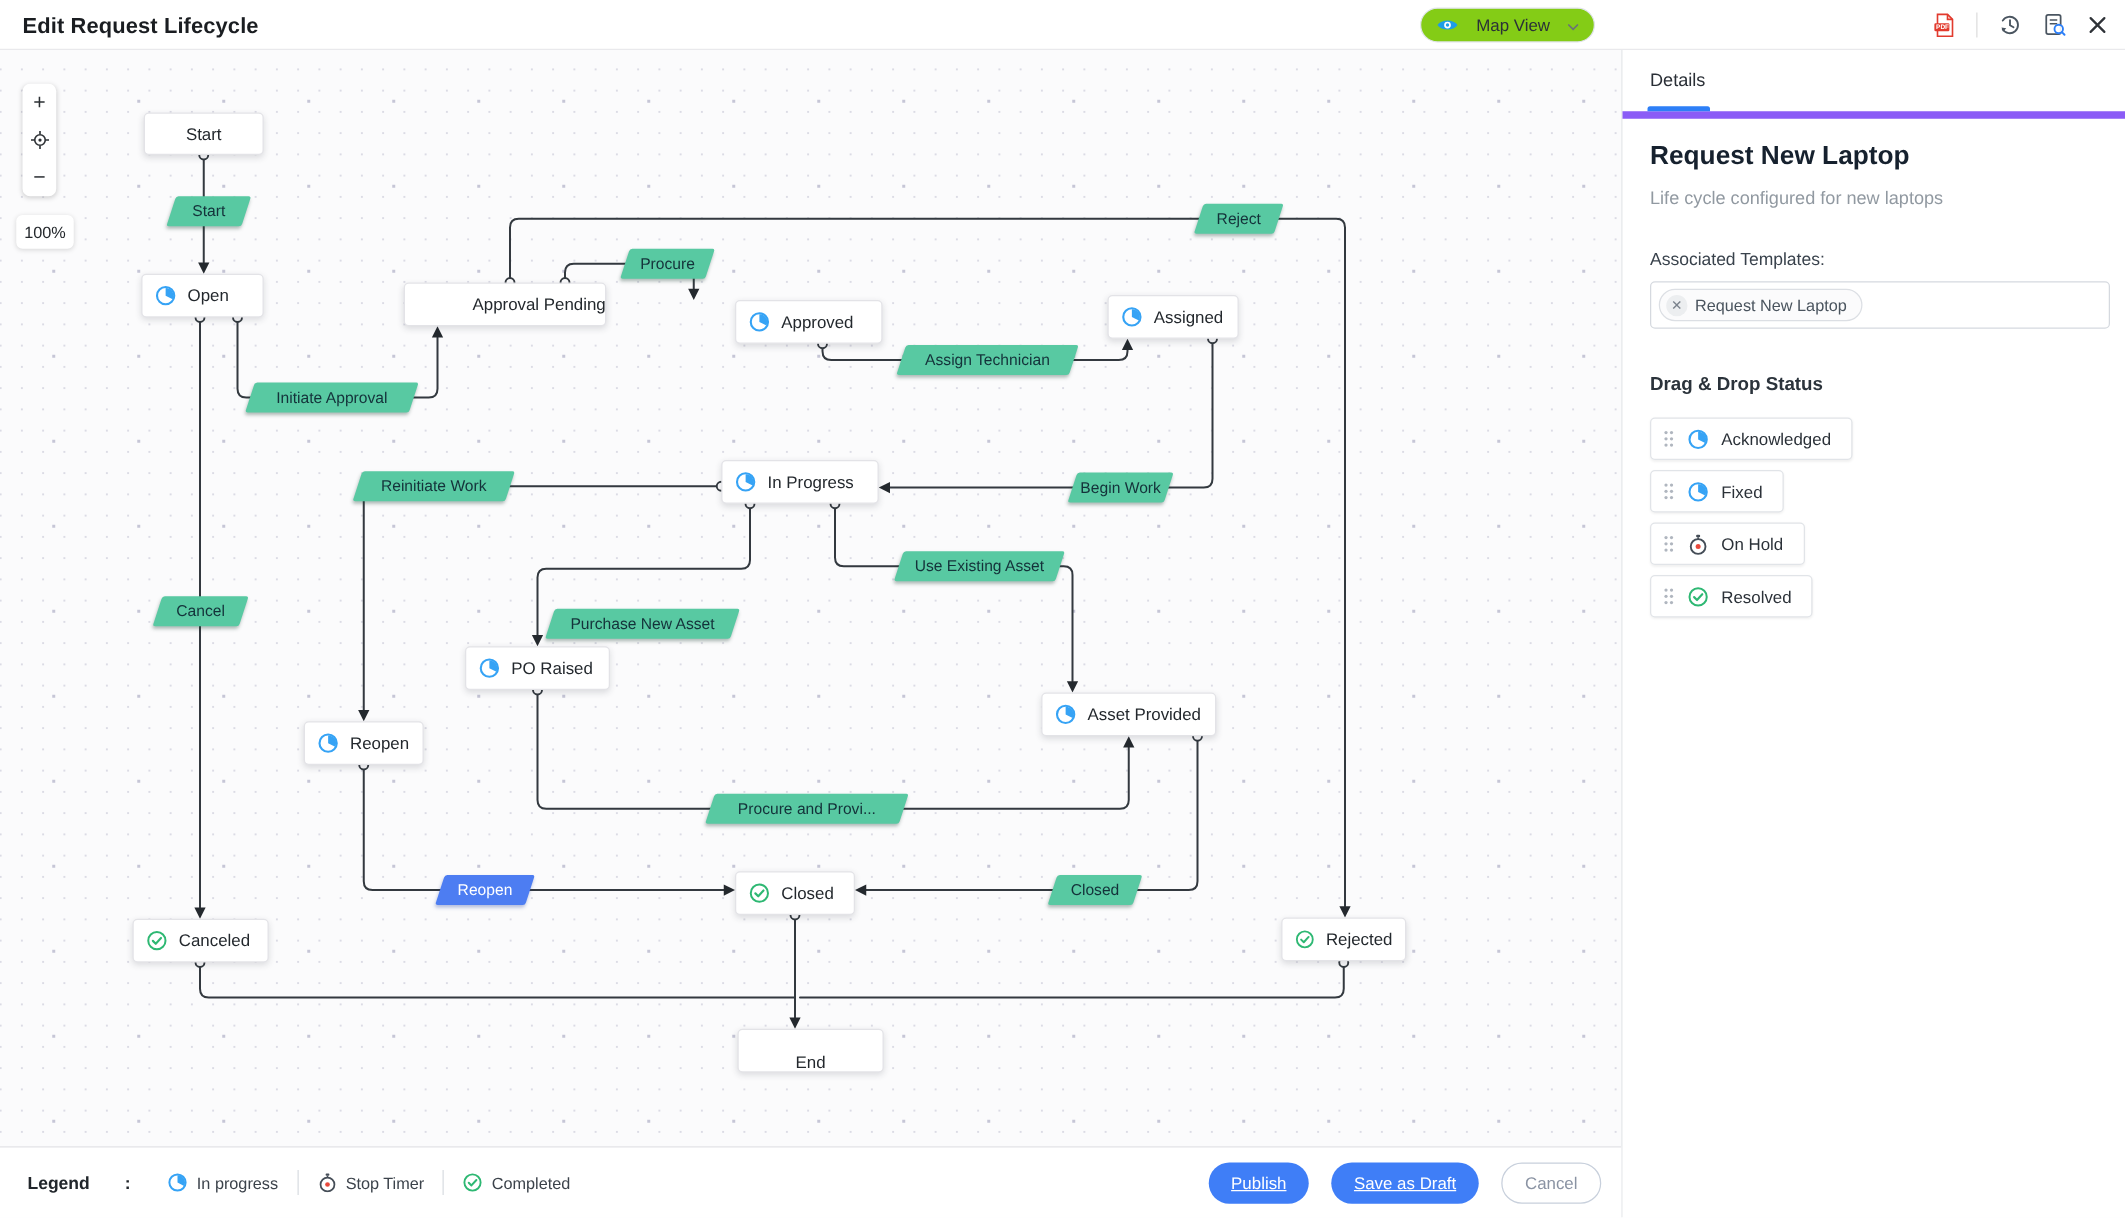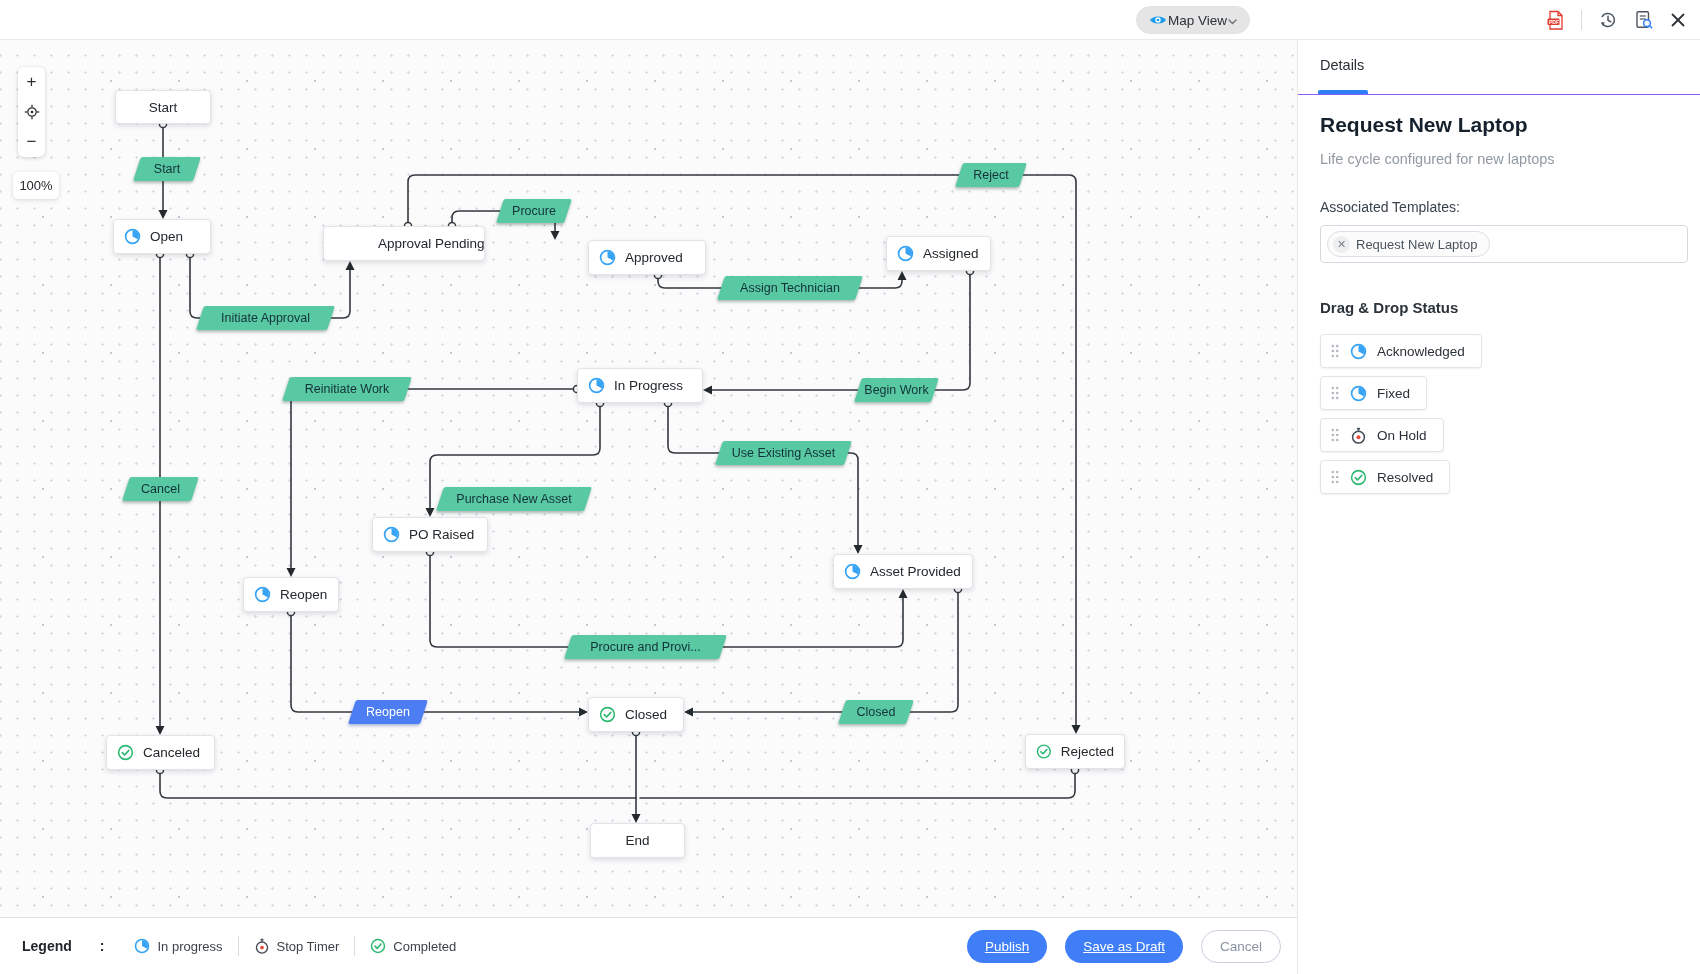--- a/index.html
+++ b/index.html
@@ -2,21 +2,21 @@
 <html><head>
 <meta charset="utf-8">
 <style>
   * { margin:0; padding:0; box-sizing:border-box; }
   html,body { width:1700px; height:974px; font-family:"Liberation Sans", sans-serif; background:#fff; overflow:hidden; }
   .app { position:relative; width:1700px; height:974px; }
 
   
   .header { position:absolute; left:0; top:0; width:1700px; height:40px; background:#fff; border-bottom:1px solid #e9e9ec; z-index:30; display:flex; align-items:center; }
   .header-title { position:absolute; left:18px; top:0; height:40px; display:flex; align-items:center; font-size:17.5px; font-weight:700; color:#1a1d21; letter-spacing:.1px; }
-  .view-pill { position:absolute; left:1136px; top:6px; height:28px; padding:0 12px; display:flex; align-items:center; gap:1px; border:1px solid #dfe3e9; border-radius:15px; background:#e5e5e5; cursor:pointer; font-size:13.5px; color:#2b3138; }
+  .view-pill { position:absolute; left:1136px; top:6px; height:28px; padding:0 12px; display:flex; align-items:center; gap:14px; border:1px solid #dfe3e9; border-radius:15px; background:#84cc16; cursor:pointer; font-size:13.5px; color:#2b3138; }
   .hdr-icons { position:absolute; right:14px; top:0; height:40px; display:flex; align-items:center; gap:16px; }
   .hdr-icons .vdiv { width:1px; height:20px; background:#ddd; }
   .icon-btn { display:flex; align-items:center; justify-content:center; cursor:pointer; }
 
   
   .canvas { position:absolute; left:0; top:40px; width:1297px; height:877px; overflow:hidden;
     background-color:#fbfbfc;
     background-image: radial-gradient(#c6c6d6 1.4px, transparent 1.5px), radial-gradient(#dbdbe5 1px, transparent 1.1px);
     background-size: 68px 68px, 17px 17px;
     background-position: 9px 7px, 9px 7px;
@@ -34,21 +34,21 @@
   .tlabel::before { content:""; position:absolute; inset:0; background:#58c9a2; transform:skewX(-18deg); border-radius:2px; box-shadow:0 2px 3px rgba(25,60,50,.35); z-index:-1; }
   .tlabel.blue { color:#fff; }
   .tlabel.blue::before { background:#4d7df2; box-shadow:0 2px 3px rgba(40,70,160,.35); }
 
   .zoombar { position:absolute; left:18px; top:27px; width:27px; background:#fff; border-radius:6px; box-shadow:0 1px 4px rgba(0,0,0,.18); z-index:5; display:flex; flex-direction:column; align-items:center; }
   .zoombar .zbtn { width:27px; height:30px; display:flex; align-items:center; justify-content:center; font-size:17px; color:#2b2f33; cursor:pointer; }
   .zoom-badge { position:absolute; left:13px; top:132px; width:46px; height:27px; background:#fff; border-radius:5px; box-shadow:0 1px 4px rgba(0,0,0,.15); display:flex; align-items:center; justify-content:center; font-size:13px; color:#24282c; z-index:5; }
 
   
   .sidebar { position:absolute; left:1297px; top:40px; width:403px; height:934px; background:#fff; border-left:1px solid #e5e7ea; z-index:20; }
-  .tabs { height:55px; border-bottom:1px solid #8b5cf6; position:relative; }
+  .tabs { height:55px; border-bottom:6px solid #8b5cf6; position:relative; }
   .tab { position:absolute; left:22px; top:17px; font-size:14.5px; color:#2a2f36; cursor:pointer; }
   .tab-underline { position:absolute; left:20px; bottom:0; width:50px; height:4px; background:#2d7ff7; border-radius:2px 2px 0 0; }
   .sb-body { padding:18px 22px 0 22px; }
   .sb-title { font-size:21px; font-weight:700; color:#16212e; margin-bottom:14px; }
   .sb-sub { font-size:14.5px; color:#9199a1; margin-bottom:32px; }
   .sb-label { font-size:14px; color:#39424c; margin-bottom:10px; }
   .tmpl-field { width:368px; height:38px; border:1px solid #d5d9df; border-radius:4px; display:flex; align-items:center; padding:0 6px; margin-bottom:36px; background:#fff; }
   .chip { display:inline-flex; align-items:center; gap:6px; height:26px; padding:0 12px 0 5px; border:1px solid #dcdfe4; background:#fbfbfc; border-radius:14px; font-size:13px; color:#4a545e; cursor:default; }
   .chip .xcirc { width:17px; height:17px; border-radius:50%; background:#eceef0; color:#7a828c; font-size:11px; display:flex; align-items:center; justify-content:center; cursor:pointer; }
   .sb-h2 { font-size:15px; font-weight:700; color:#2b333b; margin-bottom:18px; }
@@ -66,20 +66,21 @@
   .btn { height:33px; padding:0 18px; border-radius:17px; font-size:13.5px; display:flex; align-items:center; justify-content:center; cursor:pointer; font-family:inherit; }
   .btn.primary { background:#3f7ef7; color:#fff; border:none;text-decoration:underline; }
   .btn.ghost { background:#fff; color:#8a93a3; border:1px solid #c8d0dc; }
 </style>
 </head>
 <body>
 
 <div class="app">
 
   <div class="header">
+    <div class="header-title">Edit Request Lifecycle</div>
 
     <div class="view-pill">
       <span class="icon-btn">
         <svg width="18" height="12" viewBox="0 0 18 12">
             <path d="M1,6 C4,1.2 14,1.2 17,6 C14,10.8 4,10.8 1,6 Z" fill="#1e9de8"></path>
             <circle cx="9" cy="6" r="2.7" fill="#fff"></circle>
             <circle cx="9" cy="6" r="1.35" fill="#1e9de8"></circle>
           </svg>
       </span>
       <span>Map View</span>
@@ -248,21 +249,21 @@
           </svg>
           <span class="nlabel">Canceled</span>
         </div>
         <div class="node" style="left: 1025px; top: 694px; width: 100px; height: 35px;">
           <svg width="17" height="17" viewBox="0 0 17 17">
             <circle cx="8.5" cy="8.5" r="6.9" fill="#fff" stroke="#2eb873" stroke-width="1.6"></circle>
             <path d="M5.3,8.7 L7.6,11 L11.8,6.4" fill="none" stroke="#2eb873" stroke-width="1.7" stroke-linecap="round" stroke-linejoin="round"></path>
           </svg>
           <span class="nlabel">Rejected</span>
         </div>
-        <div class="node centered" style="left: 590px; top: 783px; width: 95px; height: 35px;">
+        <div class="node centered" style="left: 590px; top: 783px; width: 117px; height: 35px; align-items: flex-end;">
           <span class="nlabel">End</span>
         </div>
         <div class="tlabel" style="left: 137px; top: 117px; width: 60px;">Start</div>
         <div class="tlabel" style="left: 200px; top: 266px; width: 131px;">Initiate Approval</div>
         <div class="tlabel" style="left: 500px; top: 159px; width: 68px;">Procure</div>
         <div class="tlabel" style="left: 959px; top: 123px; width: 64px;">Reject</div>
         <div class="tlabel" style="left: 721px; top: 236px; width: 138px;">Assign Technician</div>
         <div class="tlabel" style="left: 286px; top: 337px; width: 122px;">Reinitiate Work</div>
         <div class="tlabel" style="left: 858px; top: 338px; width: 77px;">Begin Work</div>
         <div class="tlabel" style="left: 126px; top: 437px; width: 69px;">Cancel</div>

